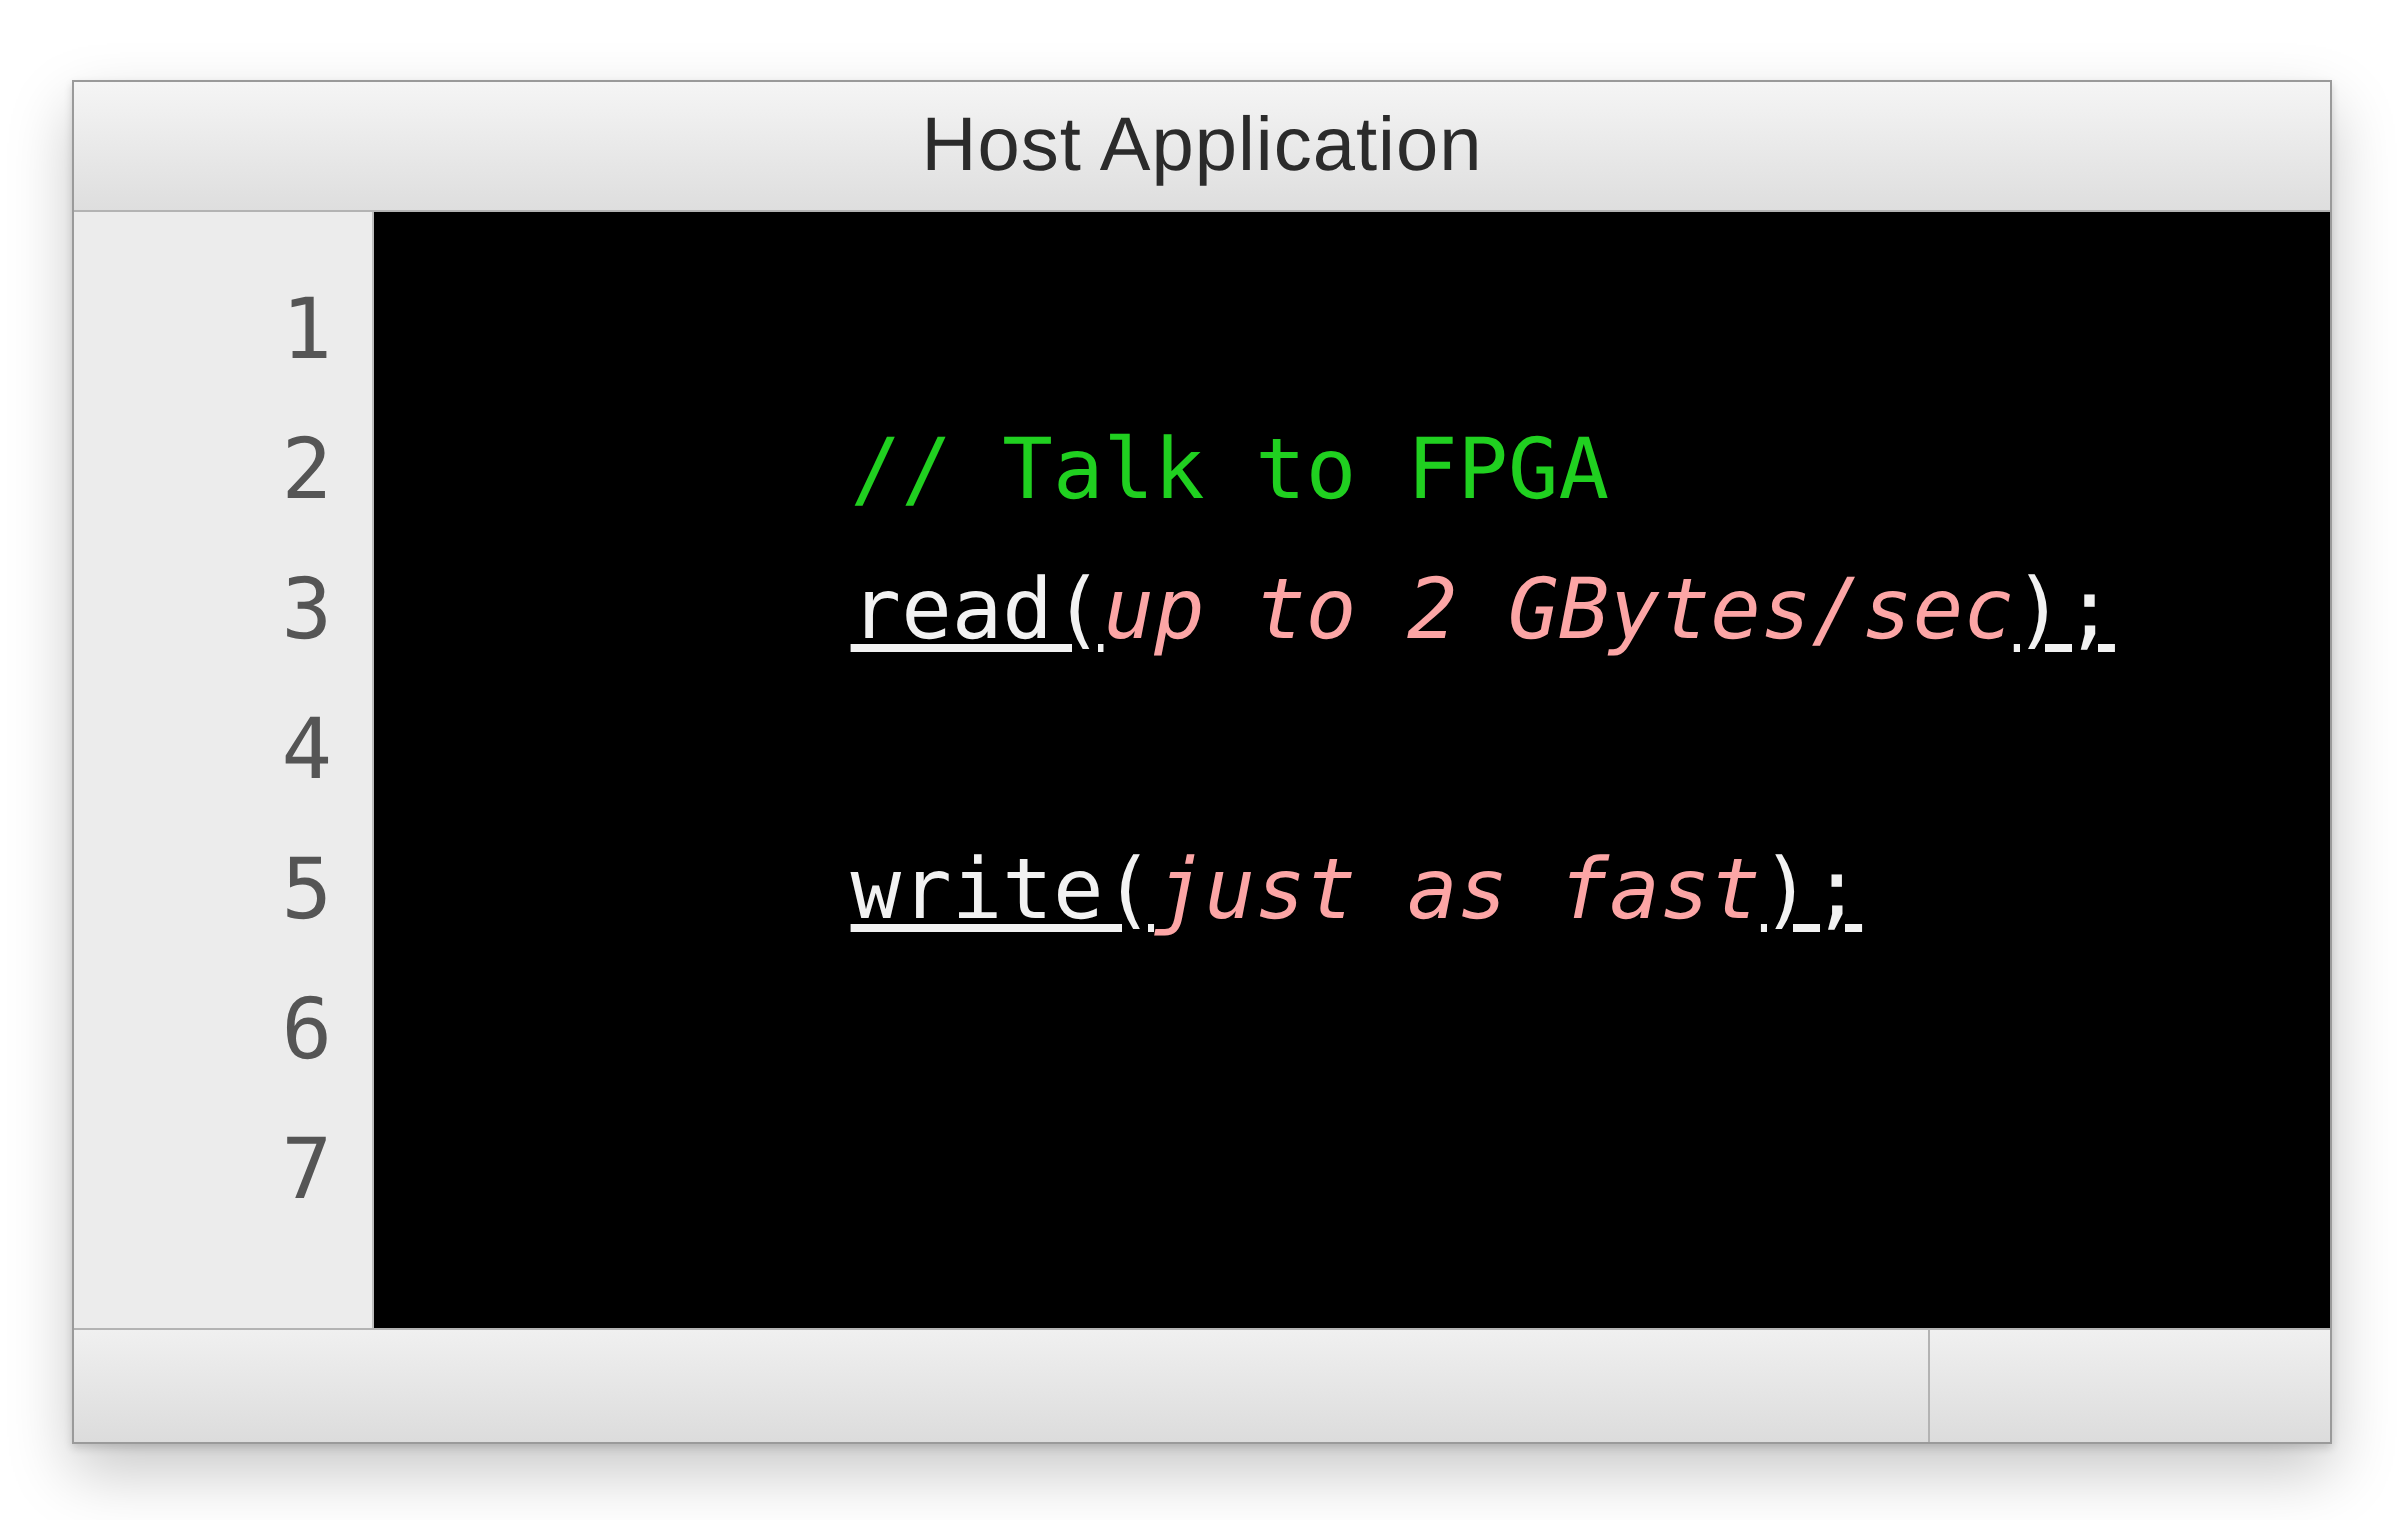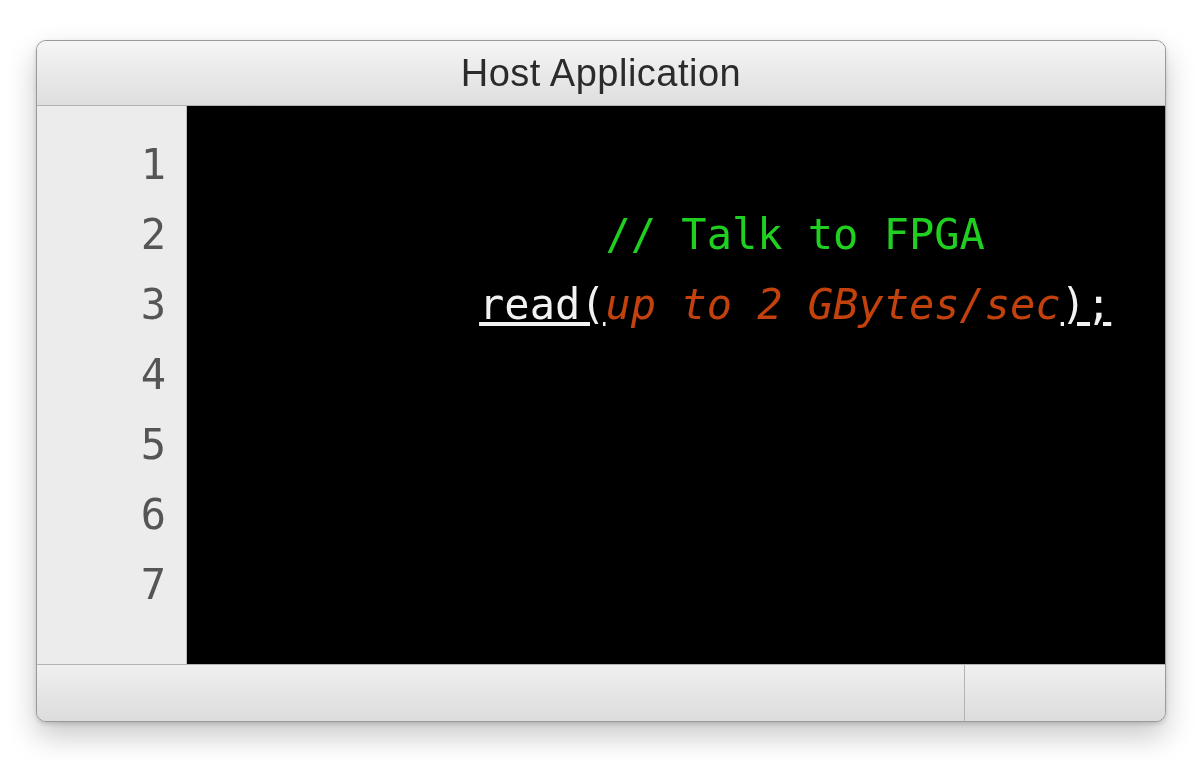--- a/index.html
+++ b/index.html
@@ -10,21 +10,21 @@
     background: #ffffff;
     font-family: "Menlo", "Consolas", "DejaVu Sans Mono", monospace;
   }
   .window {
     position: absolute;
     left: 36px;
     top: 40px;
     width: 1128px;
     height: 680px;
     border: 1px solid #9a9a9a;
-    border-radius: 10px;
+    border-radius: 0;
     box-shadow: 0 14px 30px rgba(0,0,0,0.22), 0 2px 4px rgba(0,0,0,0.15);
     background: #e4e4e4;
     overflow: hidden;
     display: flex;
     flex-direction: column;
   }
   .titlebar {
     height: 64px;
     flex: 0 0 64px;
     background: linear-gradient(to bottom, #f5f5f5 0%, #dedede 100%);
@@ -59,32 +59,31 @@
     color: #555;
     font-family: "Menlo", "Consolas", monospace;
   }
   .editor {
     flex: 1 1 auto;
     background: #000000;
     position: relative;
     padding: 24px 0 0 36px;
     box-sizing: border-box;
     overflow: hidden;
-    text-align: center;
   }
   .line {
     height: 70px;
     line-height: 70px;
     font-size: 42px;
     white-space: pre;
     position: relative;
   }
   .tok-comment { color: #20d020; }
   .tok-plain   { color: #f2f2f2; text-decoration: underline; }
-  .tok-arg     { color: #c2410c; font-style: italic; }
+  .tok-arg     { color: #fca5a5; font-style: italic; }
   .line > span { position: relative; z-index: 1; }
   .statusbar {
     flex: 0 0 56px;
     background: linear-gradient(to bottom, #f0f0f0 0%, #dcdcdc 100%);
     border-top: 1px solid #b3b3b3;
     display: flex;
   }
   .statusbar .spacer { flex: 1 1 auto; }
   .statusbar .cell {
     flex: 0 0 200px;
@@ -117,20 +116,23 @@
       <div class="line">
         <span class="tok-comment">// Talk to FPGA</span>
       </div>
 
       <div class="line">
         <span class="tok-plain">read(</span><span class="tok-arg">up to 2 GBytes/sec</span><span class="tok-plain">);</span>
       </div>
 
       <div class="line"></div>
 
+      <div class="line">
+        <span class="tok-plain">write(</span><span class="tok-arg">just as fast</span><span class="tok-plain">);</span>
+      </div>
 
       <div class="line"></div>
 
 
       <div class="line">
         
         
       </div>
 
     </div>

